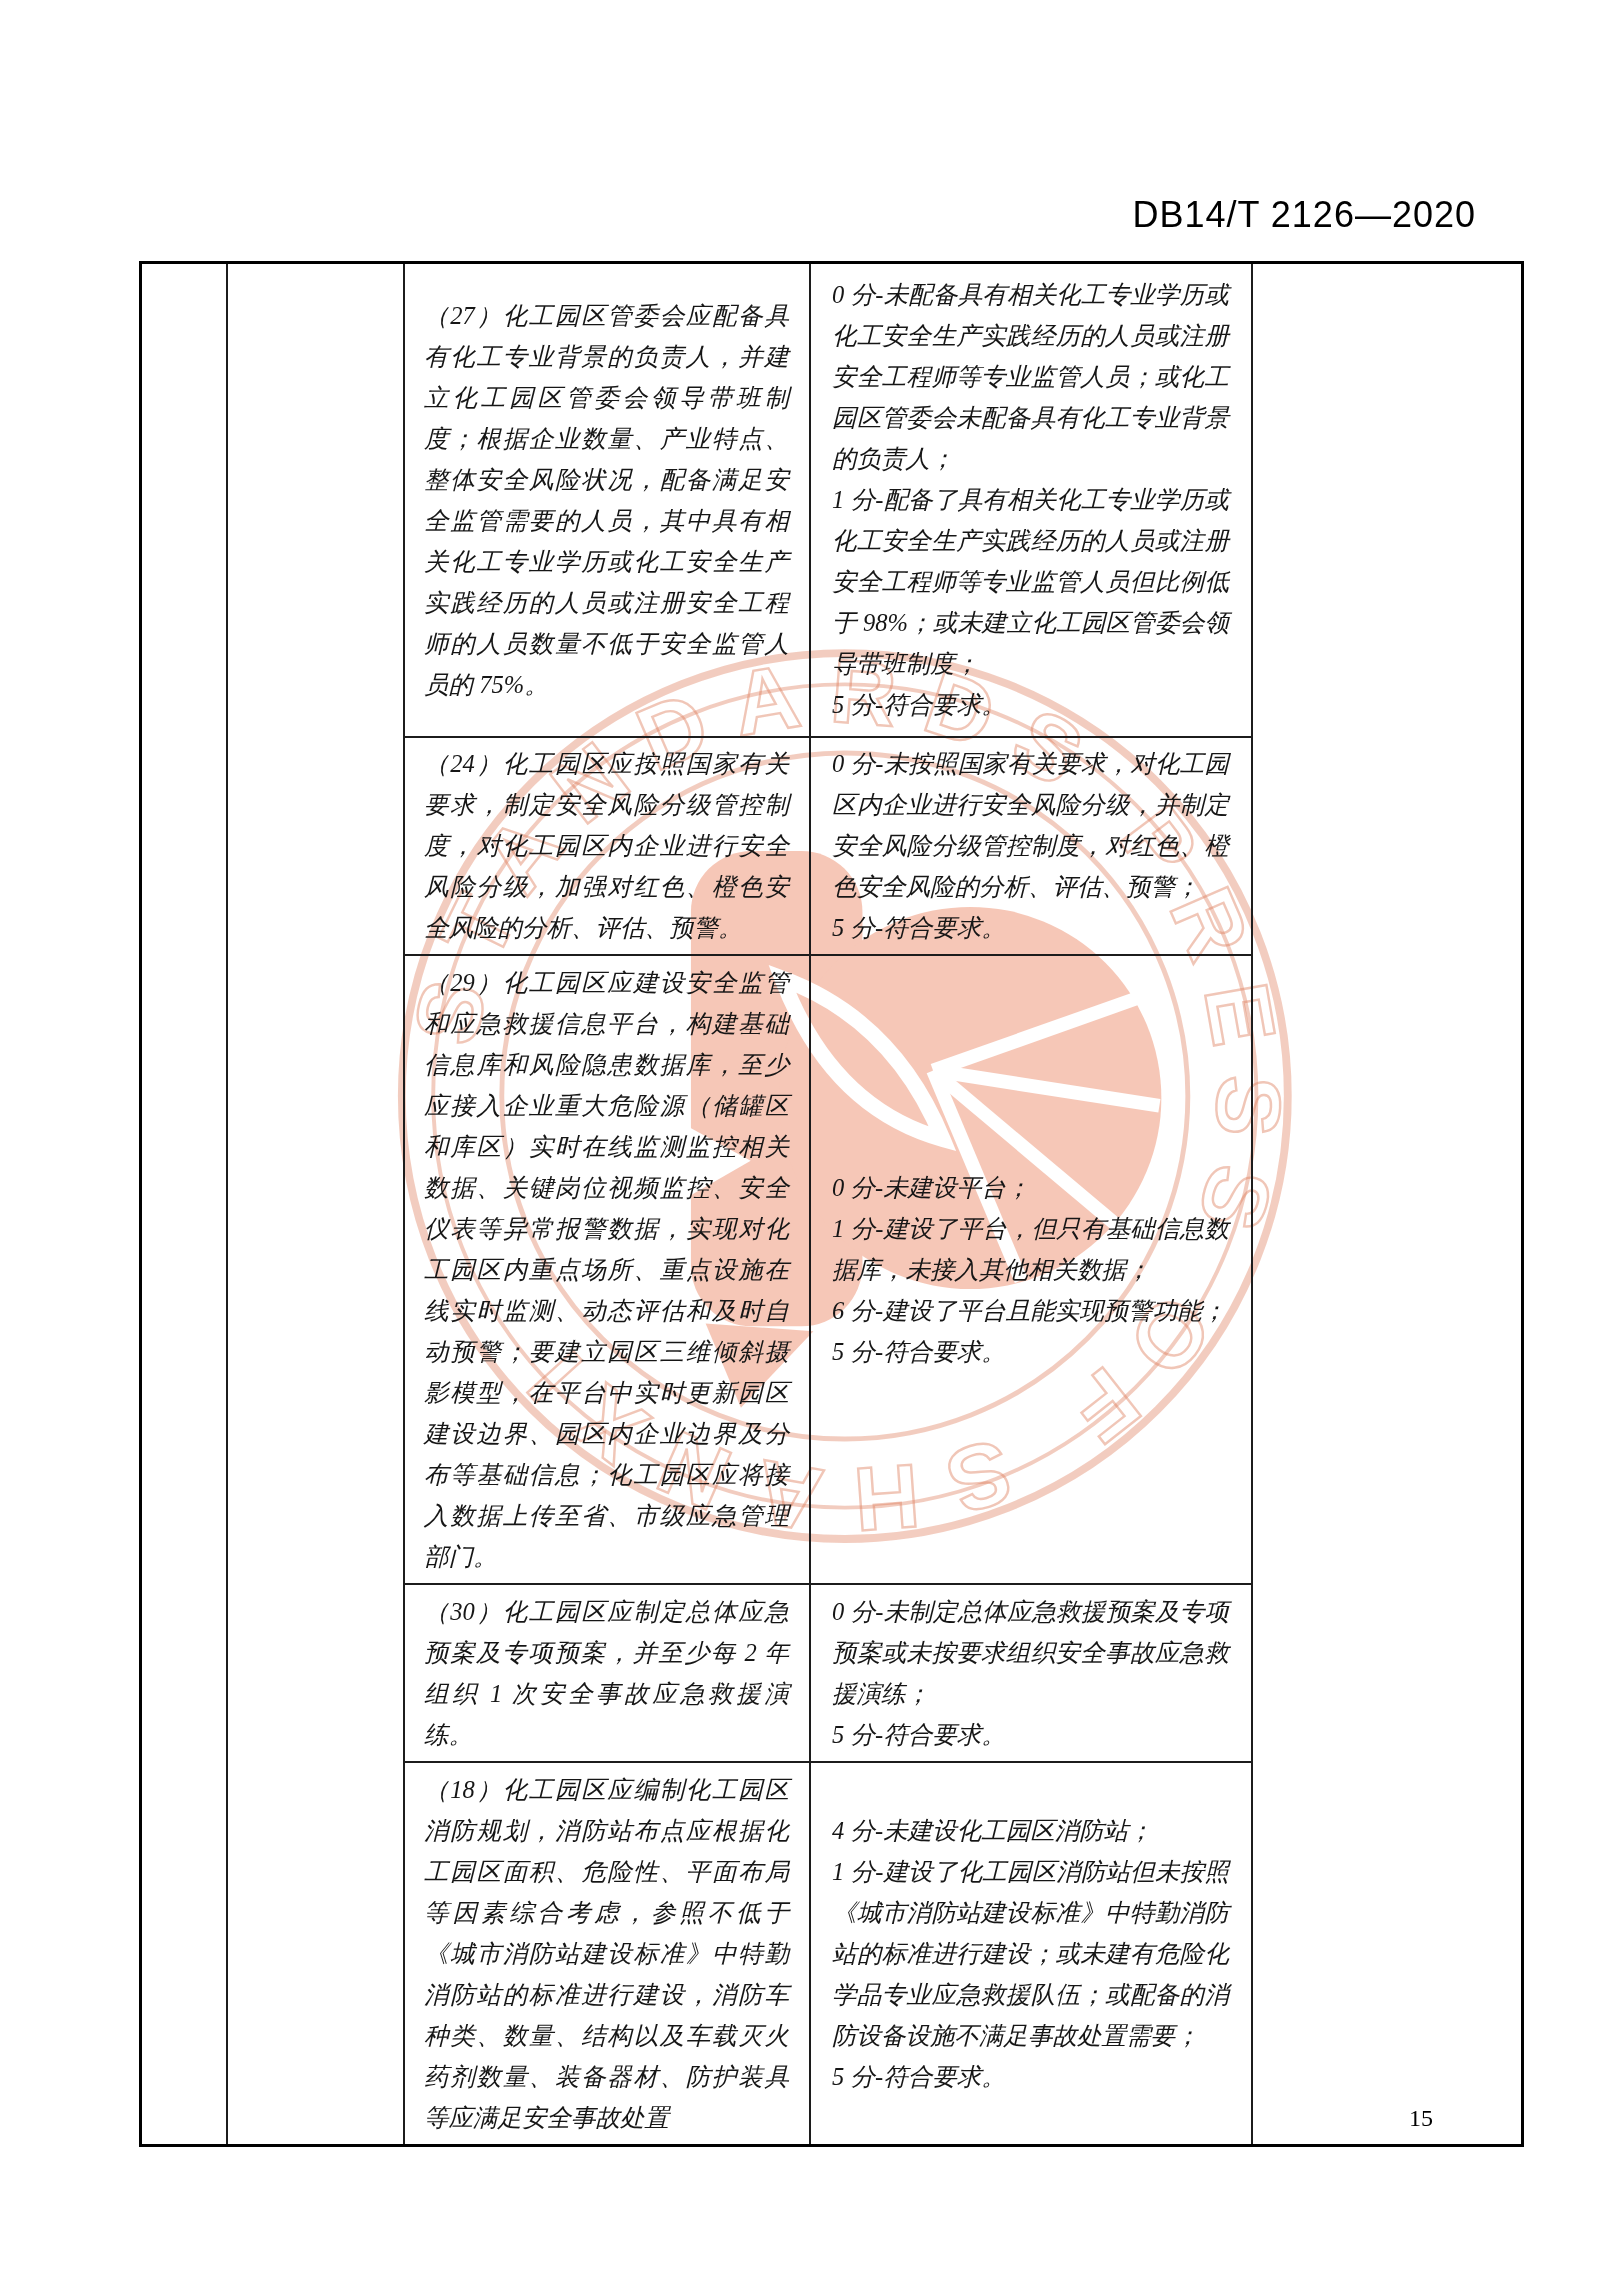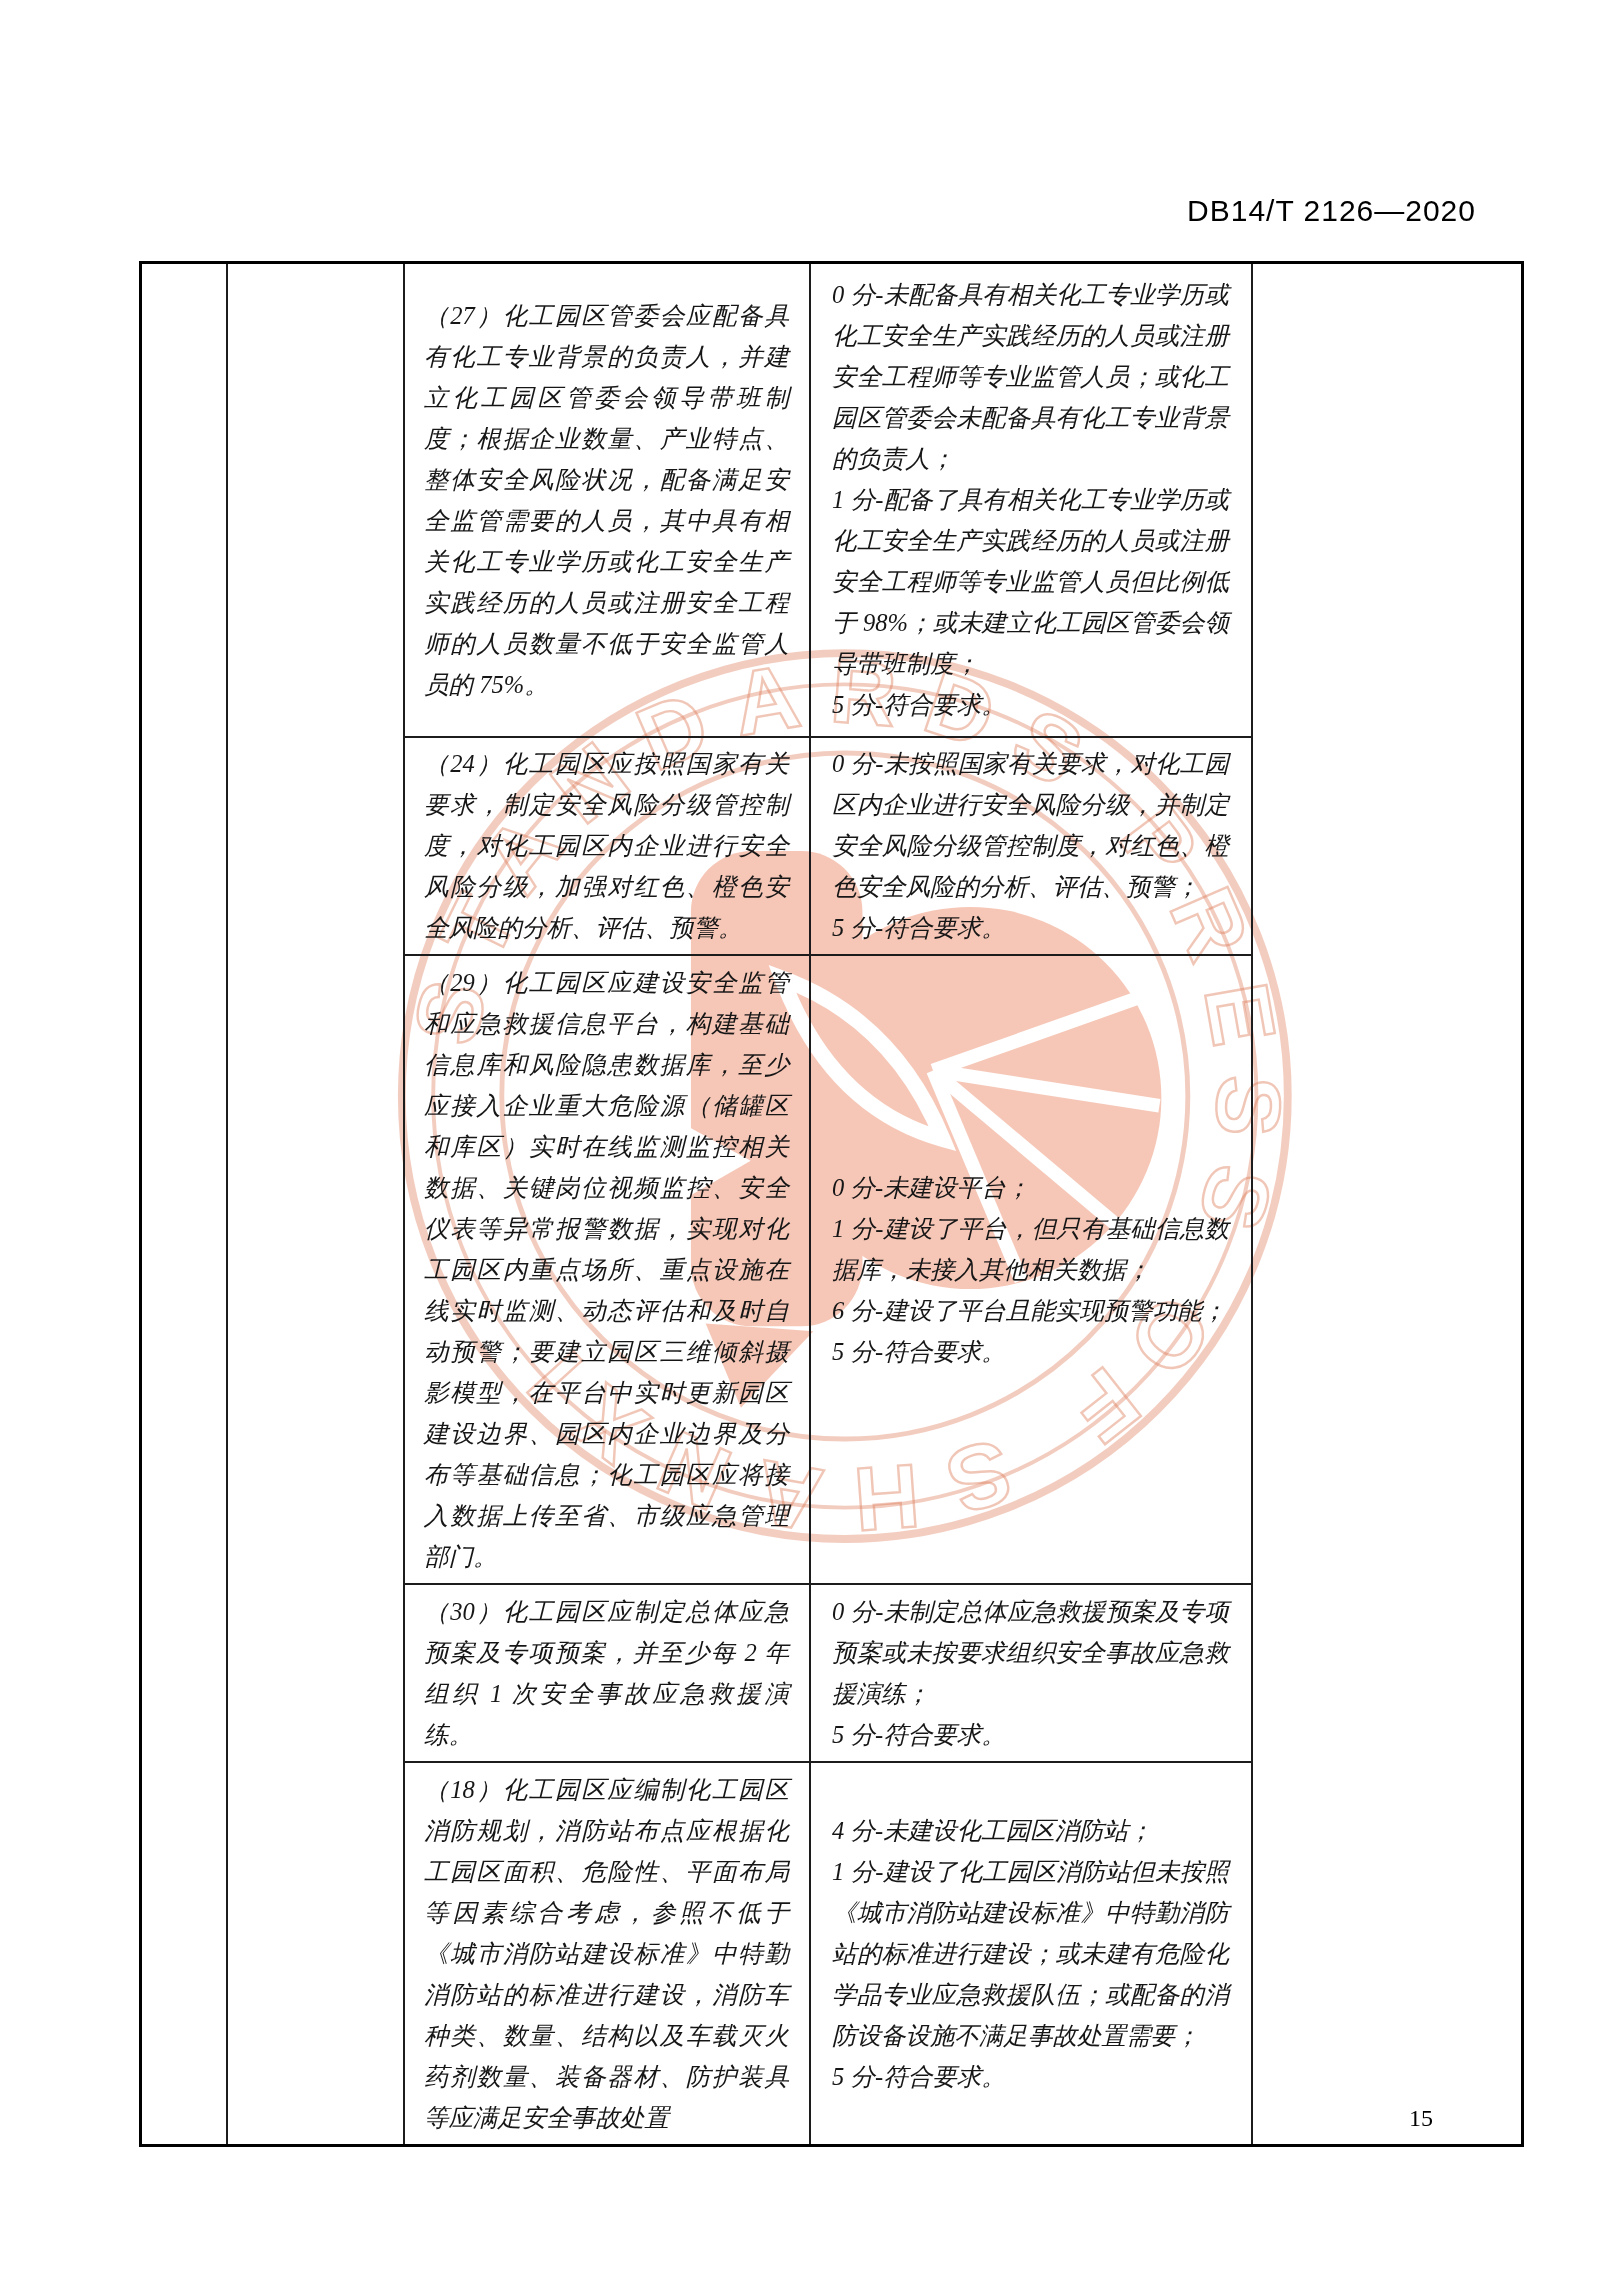--- a/index.html
+++ b/index.html
@@ -9,21 +9,21 @@
     background:#ffffff;
     overflow:hidden;
     font-family:"Liberation Serif","DejaVu Serif",serif;
     color:#161616;
   }
   .doc-header{
     position:absolute;
     top:194px;right:145px;
     z-index:2;
     font-family:"Liberation Sans","DejaVu Sans",sans-serif;
-    font-size:30px;
+    font-size:36px;
     letter-spacing:1px;
     color:#000;
   }
   .watermark{
     position:absolute;left:0;top:0;z-index:0;
     pointer-events:none;
   }
   table.eval{
     position:absolute;
     left:139px;top:261px;

